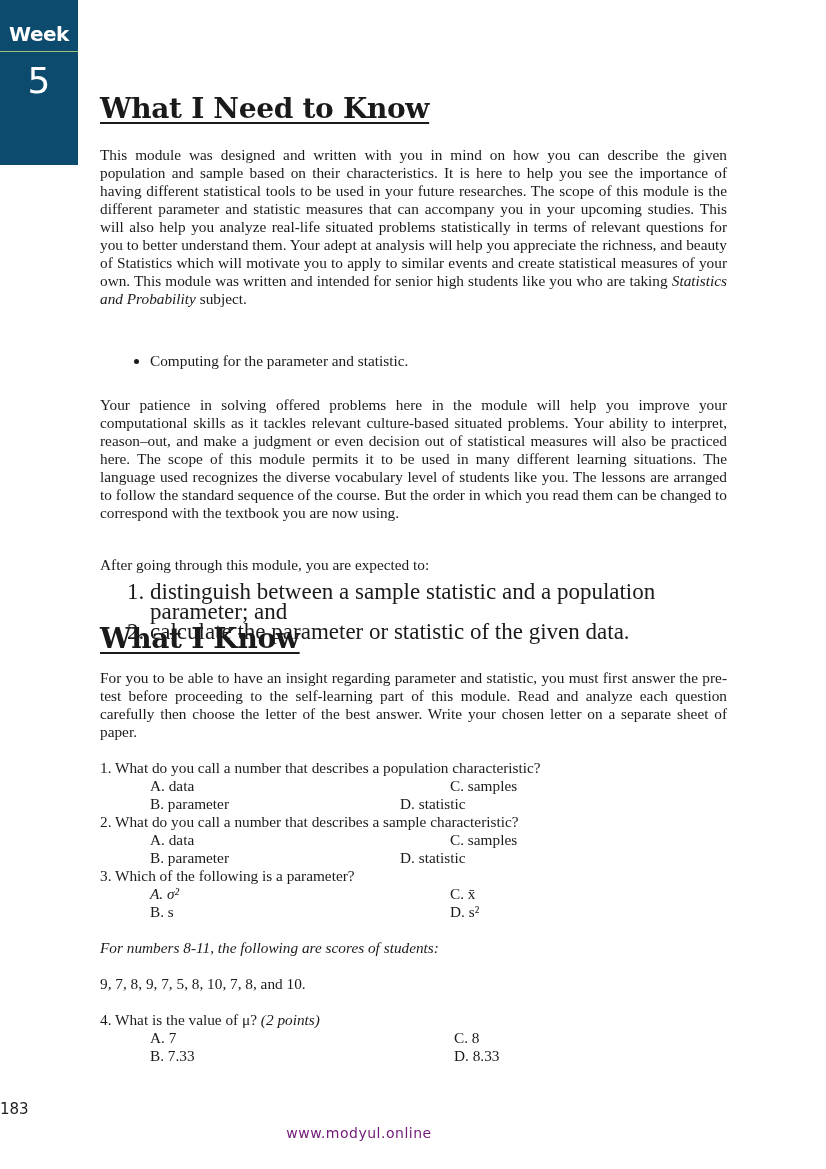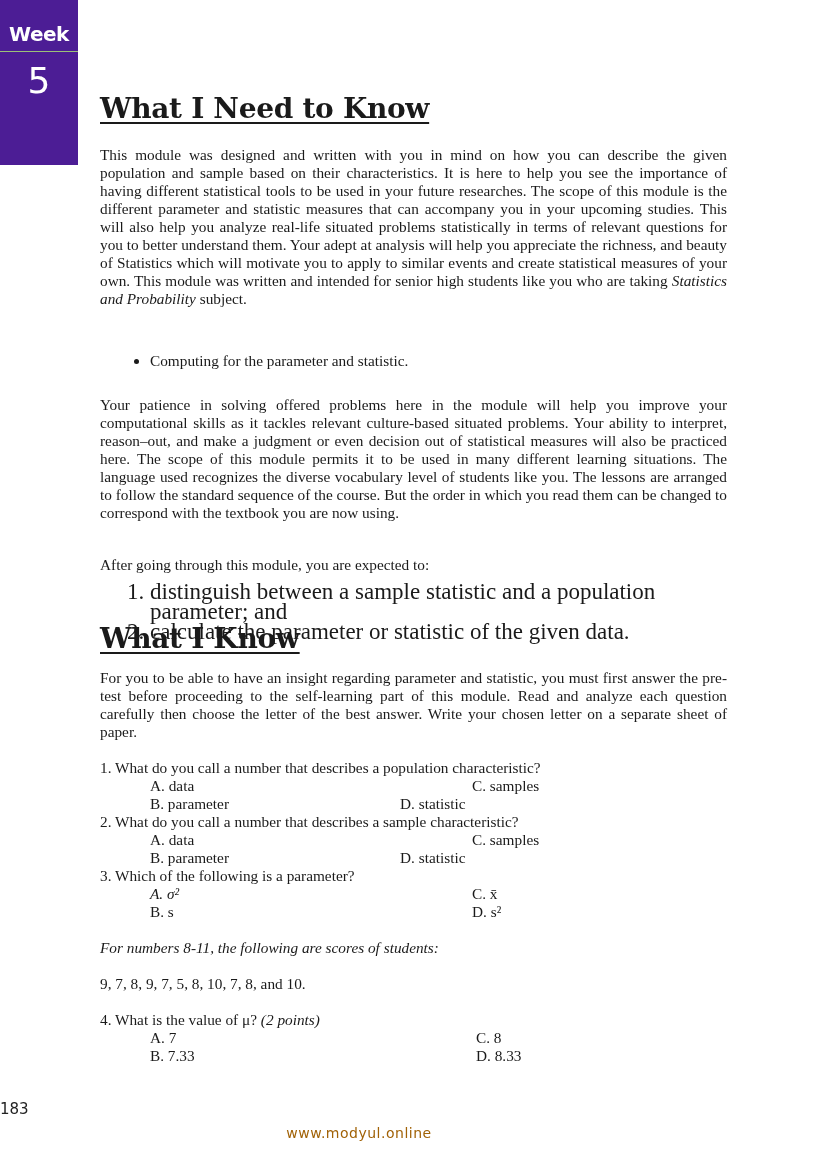--- a/index.html
+++ b/index.html
@@ -1,37 +1,37 @@
 <!DOCTYPE html>
 <html><head>
 <meta charset="utf-8">
 <style>
   html, body { margin: 0; padding: 0; background: #ffffff; }
   body { width: 826px; height: 1169px; position: relative; overflow: hidden;
          font-family: "DejaVu Serif", "Liberation Serif", serif; color: #1a1a1a; }
-  .week-tab { position: absolute; left: 0; top: 0; width: 78px; height: 165px; background: #4c1d95; color: #fff; }
+  .week-tab { position: absolute; left: 0; top: 0; width: 78px; height: 165px; background: #0c4a6e; color: #fff; }
   .week-label { position: absolute; top: 22px; left: 0; width: 78px; text-align: center;
                 font-family: "DejaVu Sans", sans-serif; font-weight: bold; font-size: 20px; letter-spacing: -0.5px; }
   .week-divider { position: absolute; top: 51px; left: 0; width: 78px; height: 1px; background: #9cc178; }
   .week-num { position: absolute; top: 60px; left: 0; width: 78px; text-align: center;
               font-family: "DejaVu Sans", sans-serif; font-size: 36px; font-weight: normal; }
   .content { position: absolute; left: 100px; width: 627px; font-family: "Liberation Serif", serif; font-size: 15.3px; line-height: 18px; }
   h1.section { font-family: "DejaVu Serif", serif; font-weight: bold; font-size: 28px; margin: 0;
                text-decoration: underline; text-underline-offset: 4px; text-decoration-thickness: 2px; letter-spacing: -0.3px; }
   p.just { margin: 0; text-align: justify; }
   p { margin: 0; }
   .bullet-list { margin: 0; padding-left: 50px; list-style: disc; }
   .obj-list { margin: 0; padding-left: 50px; font-size: 23px; line-height: 20px; }
   .q { margin: 0; }
-  .opts { display: grid; grid-template-columns: 300px 300px; padding-left: 50px; gap: 22px; }
+  .opts { display: grid; grid-template-columns: 300px 300px; padding-left: 50px; }
   .opt-row2 { display: grid; grid-template-columns: 250px 300px; padding-left: 50px; }
   .footer-page { position: absolute; top: 1100px; left: 0; width: 826px; text-align: left;
                  font-family: "DejaVu Sans", sans-serif; font-size: 15px; color: #222; }
   .footer-url { position: absolute; top: 1125px; left: 0; width: 718px; text-align: center;
-                font-family: "DejaVu Sans", sans-serif; font-size: 14px; color: #a16207; letter-spacing: 0.5px; }
+                font-family: "DejaVu Sans", sans-serif; font-size: 14px; color: #701a75; letter-spacing: 0.5px; }
 </style>
 </head>
 <body>
 
 <div class="week-tab">
   <div class="week-label">Week</div>
   <div class="week-divider"></div>
   <div class="week-num">5</div>
 </div>
 

